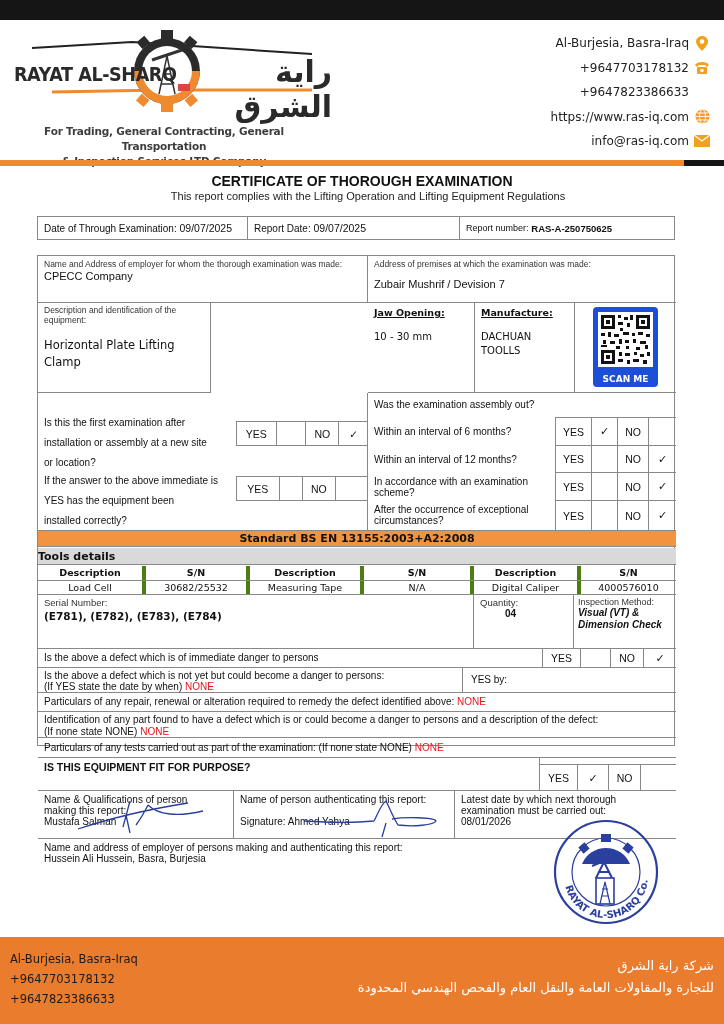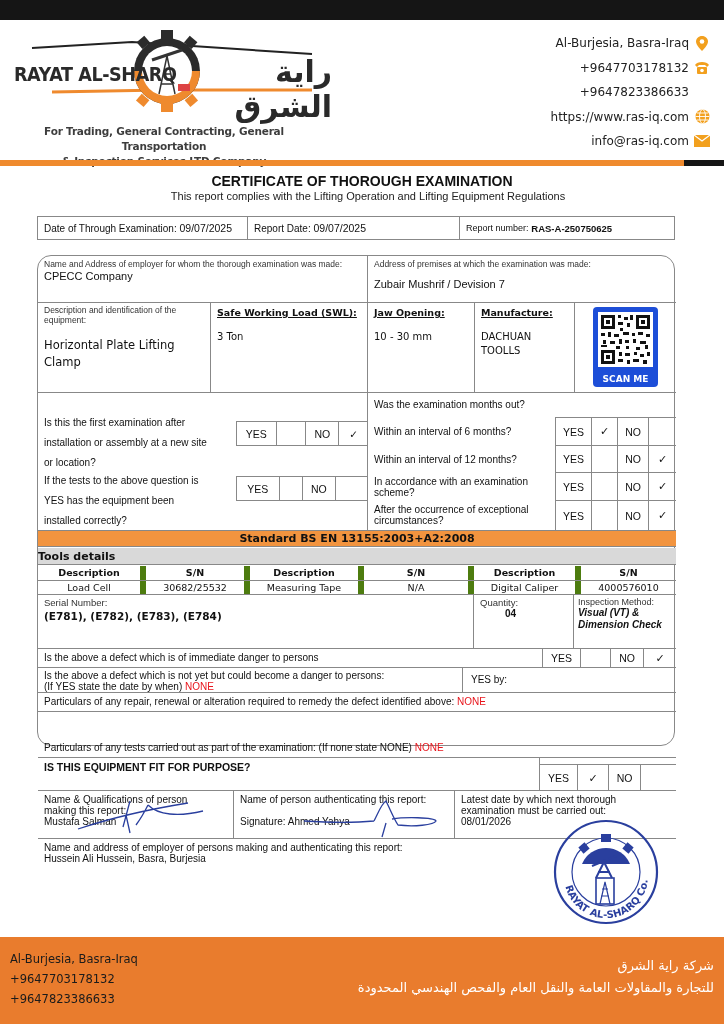--- a/index.html
+++ b/index.html
@@ -36,21 +36,21 @@
   .val { font-size: 11px; color: #111; }
   .u-head { font-family: "DejaVu Sans", sans-serif; font-weight: bold; font-size: 9.5px; text-decoration: underline; color: #111; }
 
   .yn { position: absolute; display: flex; border: 1px solid #888; }
   .yn > div { border-right: 1px solid #888; display: flex; align-items: center; justify-content: center; font-size: 10.5px; }
   .yn > div:last-child { border-right: none; }
 
   .std-bar { position: absolute; left: 0; width: 638px; height: 16px; background: #f2943f; text-align: center; font-family: "DejaVu Sans", sans-serif; font-weight: bold; font-size: 11px; line-height: 16px; border-bottom: 1px solid #888; }
   .tools-bar { position: absolute; left: 0; width: 638px; height: 17px; background: #d9d9d9; text-align: left; font-family: "DejaVu Sans", sans-serif; font-weight: bold; font-size: 11px; line-height: 17px; border-bottom: 1px solid #888; }
   .tool-row { position: absolute; left: 0; width: 638px; display: flex; border-bottom: 1px solid #888; }
-  .tool-row > div { border-right: 6px solid #4d7c0f; text-align: center; font-family: "DejaVu Sans", sans-serif; font-size: 9.5px; }
+  .tool-row > div { border-right: 4px solid #4d7c0f; text-align: center; font-family: "DejaVu Sans", sans-serif; font-size: 9.5px; }
   .tool-row > div:last-child { border-right: none; }
   .tool-row.head > div { font-weight: bold; }
 
   .none { color: #e8141b; }
 
   .footer { position: absolute; left: 0; top: 937px; width: 724px; height: 87px; background: #e97c2d; }
   .footer-left { position: absolute; left: 10px; top: 12px; font-family: "DejaVu Sans", sans-serif; font-size: 11.5px; color: #1b1b1b; line-height: 20px; }
   .footer-right { position: absolute; right: 10px; top: 18px; text-align: right; direction: rtl; font-family: "DejaVu Sans", sans-serif; font-size: 13px; color: #fff; line-height: 22px; }
 
   .stamp { position: absolute; left: 552px; top: 818px; width: 108px; height: 108px; }
@@ -149,42 +149,38 @@
   <div style="width:212px;">
     <span>Report Date:</span>&nbsp;
     <span style="font-size:10.5px;">09/07/2025</span>
   </div>
   <div style="flex:1;">
     <span style="font-size:9px;">Report number:</span>&nbsp;
     <span style="font-weight:bold; font-size:9.5px;">RAS-A-250750625</span>
   </div>
 </div>
 
-<div class="form" style="height:491px;border-radius:14px;">
+<div class="form" style="height:491px;">
 
   <div class="cell" style="left:0; top:0; width:330px; height:47px; padding:3px 6px;">
     <div class="lbl">Name and Address of employer for whom the thorough examination was made:</div>
     <div class="val" style="margin-top:1px;">CPECC Company</div>
   </div>
 
   <div class="cell" style="left:330px; top:0; width:308px; height:47px; padding:3px 6px; border-right:none;">
     <div class="lbl">Address of premises at which the examination was made:</div>
     <div class="val" style="margin-top:9px;">Zubair Mushrif / Devision 7</div>
   </div>
 
   <div class="cell" style="left:0; top:47px; width:173px; height:90px; padding:2px 6px;">
     <div class="lbl">Description and identification of the equipment:</div>
     <div style="margin-top:12px; font-family:'DejaVu Sans',sans-serif; font-size:11.5px; line-height:17px;">
       <div>Horizontal Plate Lifting</div>
       <div>Clamp</div>
     </div>
-  </div>
-  <div class="cell" style="left:173px; top:47px; width:157px; height:90px; padding:4px 6px;">
-    <div class="u-head">Safe Working Load (SWL):</div>
-    <div style="margin-top:13px; font-family:'DejaVu Sans',sans-serif; font-size:10px;">3 Ton</div>
   </div>
   <div class="cell" style="left:330px; top:47px; width:107px; height:90px; padding:4px 6px;">
     <div class="u-head">Jaw Opening:</div>
     <div style="margin-top:13px; font-family:'DejaVu Sans',sans-serif; font-size:10px;">10 - 30 mm</div>
   </div>
   <div class="cell" style="left:437px; top:47px; width:100px; height:90px; padding:4px 6px;">
     <div class="u-head">Manufacture:</div>
     <div style="margin-top:12px; font-family:'DejaVu Sans',sans-serif; font-size:10px; line-height:14px;">
       <div>DACHUAN</div>
       <div>TOOLLS</div>
@@ -249,34 +245,34 @@
       <div>installation or assembly at a new site</div>
       <div>or location?</div>
     </div>
     <div class="yn" style="left:198px; top:28px; width:132px; height:25px; border-right:none;">
       <div style="width:40px;">YES</div>
       <div style="width:30px;"></div>
       <div style="width:33px;">NO</div>
       <div style="width:29px;">✓</div>
     </div>
     <div style="position:absolute; left:6px; top:78px; width:190px; font-size:10px; line-height:20px;">
-      <div>If the tests to the above question is</div>
+      <div>If the answer to the above immediate is</div>
       <div>YES has the equipment been</div>
       <div>installed correctly?</div>
     </div>
     <div class="yn" style="left:198px; top:83px; width:132px; height:25px; border-right:none;">
       <div style="width:43px;">YES</div>
       <div style="width:23px;"></div>
       <div style="width:34px;">NO</div>
       <div style="width:32px;"></div>
     </div>
   </div>
 
   <div class="cell" style="left:330px; top:137px; width:308px; height:138px; border-right:none;">
-    <div style="position:absolute; left:6px; top:6px; font-size:10px;">Was the examination months out?</div>
+    <div style="position:absolute; left:6px; top:6px; font-size:10px;">Was the examination assembly out?</div>
 
     <div style="position:absolute; left:6px; top:33px; width:180px; font-size:10px;">Within an interval of 6 months?</div>
     <div style="position:absolute; left:6px; top:61px; width:180px; font-size:10px;">Within an interval of 12 months?</div>
     <div style="position:absolute; left:6px; top:111px; width:180px; font-size:10px; line-height:11px;">After the occurrence of exceptional circumstances?</div>
     <div style="position:absolute; left:6px; top:83px; width:180px; font-size:10px; line-height:11px;">In accordance with an examination scheme?</div>
 
     <div style="position:absolute; left:187px; top:24px; width:121px; border-left:1px solid #888; border-top:1px solid #888;">
       <div style="display:flex; height:28px; border-bottom:1px solid #888;">
         <div style="width:36px; border-right:1px solid #888; display:flex; align-items:center; justify-content:center; font-size:10.5px;">YES</div>
         <div style="width:26px; border-right:1px solid #888; display:flex; align-items:center; justify-content:center; font-size:11px;">✓</div>
@@ -348,20 +344,24 @@
   <div class="cell" style="left:0; top:412px; width:425px; height:25px; padding:2px 6px; font-size:10px; line-height:11px;">
     <div>Is the above a defect which is not yet but could become a danger to persons:</div>
     <div><span>(If YES state the date by when)</span> <span class="none">NONE</span></div>
   </div>
   <div class="cell" style="left:425px; top:412px; width:213px; height:25px; padding:6px 8px; font-size:10px; border-right:none;">YES by:</div>
 
   <div class="cell" style="left:0; top:437px; width:638px; height:19px; padding:3px 6px; font-size:10px; border-right:none;">
     <span>Particulars of any repair, renewal or alteration required to remedy the defect identified above:</span> <span class="none">NONE</span>
   </div>
 
+  <div class="cell" style="left:0; top:456px; width:638px; height:26px; padding:2px 6px; font-size:10px; line-height:11.5px; border-right:none;">
+    <div>Identification of any part found to have a defect which is or could become a danger to persons and a description of the defect:</div>
+    <div><span>(If none state NONE)</span> <span class="none">NONE</span></div>
+  </div>
 
   <div class="cell" style="left:0; top:502px; width:502px; height:33px; padding:3px 6px; font-size:10.5px; font-weight:bold;">IS THIS EQUIPMENT FIT FOR PURPOSE?</div>
 
   <div class="cell" style="left:0; top:482px; width:638px; height:20px; padding:4px 6px; font-size:10px; border-right:none;">
     <span>Particulars of any tests carried out as part of the examination: (If none state NONE)</span> <span class="none">NONE</span>
   </div>
   <div class="cell" style="left:502px; top:502px; width:136px; height:33px; border-right:none;">
     <div style="position:absolute; left:0; top:6px; width:38px; height:27px; border-top:1px solid #888; border-right:1px solid #888; text-align:center; line-height:26px; font-size:10.5px;">YES</div>
     <div style="position:absolute; left:38px; top:6px; width:31px; height:27px; border-top:1px solid #888; border-right:1px solid #888; text-align:center; line-height:26px; font-size:11px;">✓</div>
     <div style="position:absolute; left:69px; top:6px; width:32px; height:27px; border-top:1px solid #888; border-right:1px solid #888; text-align:center; line-height:26px; font-size:10.5px;">NO</div>

